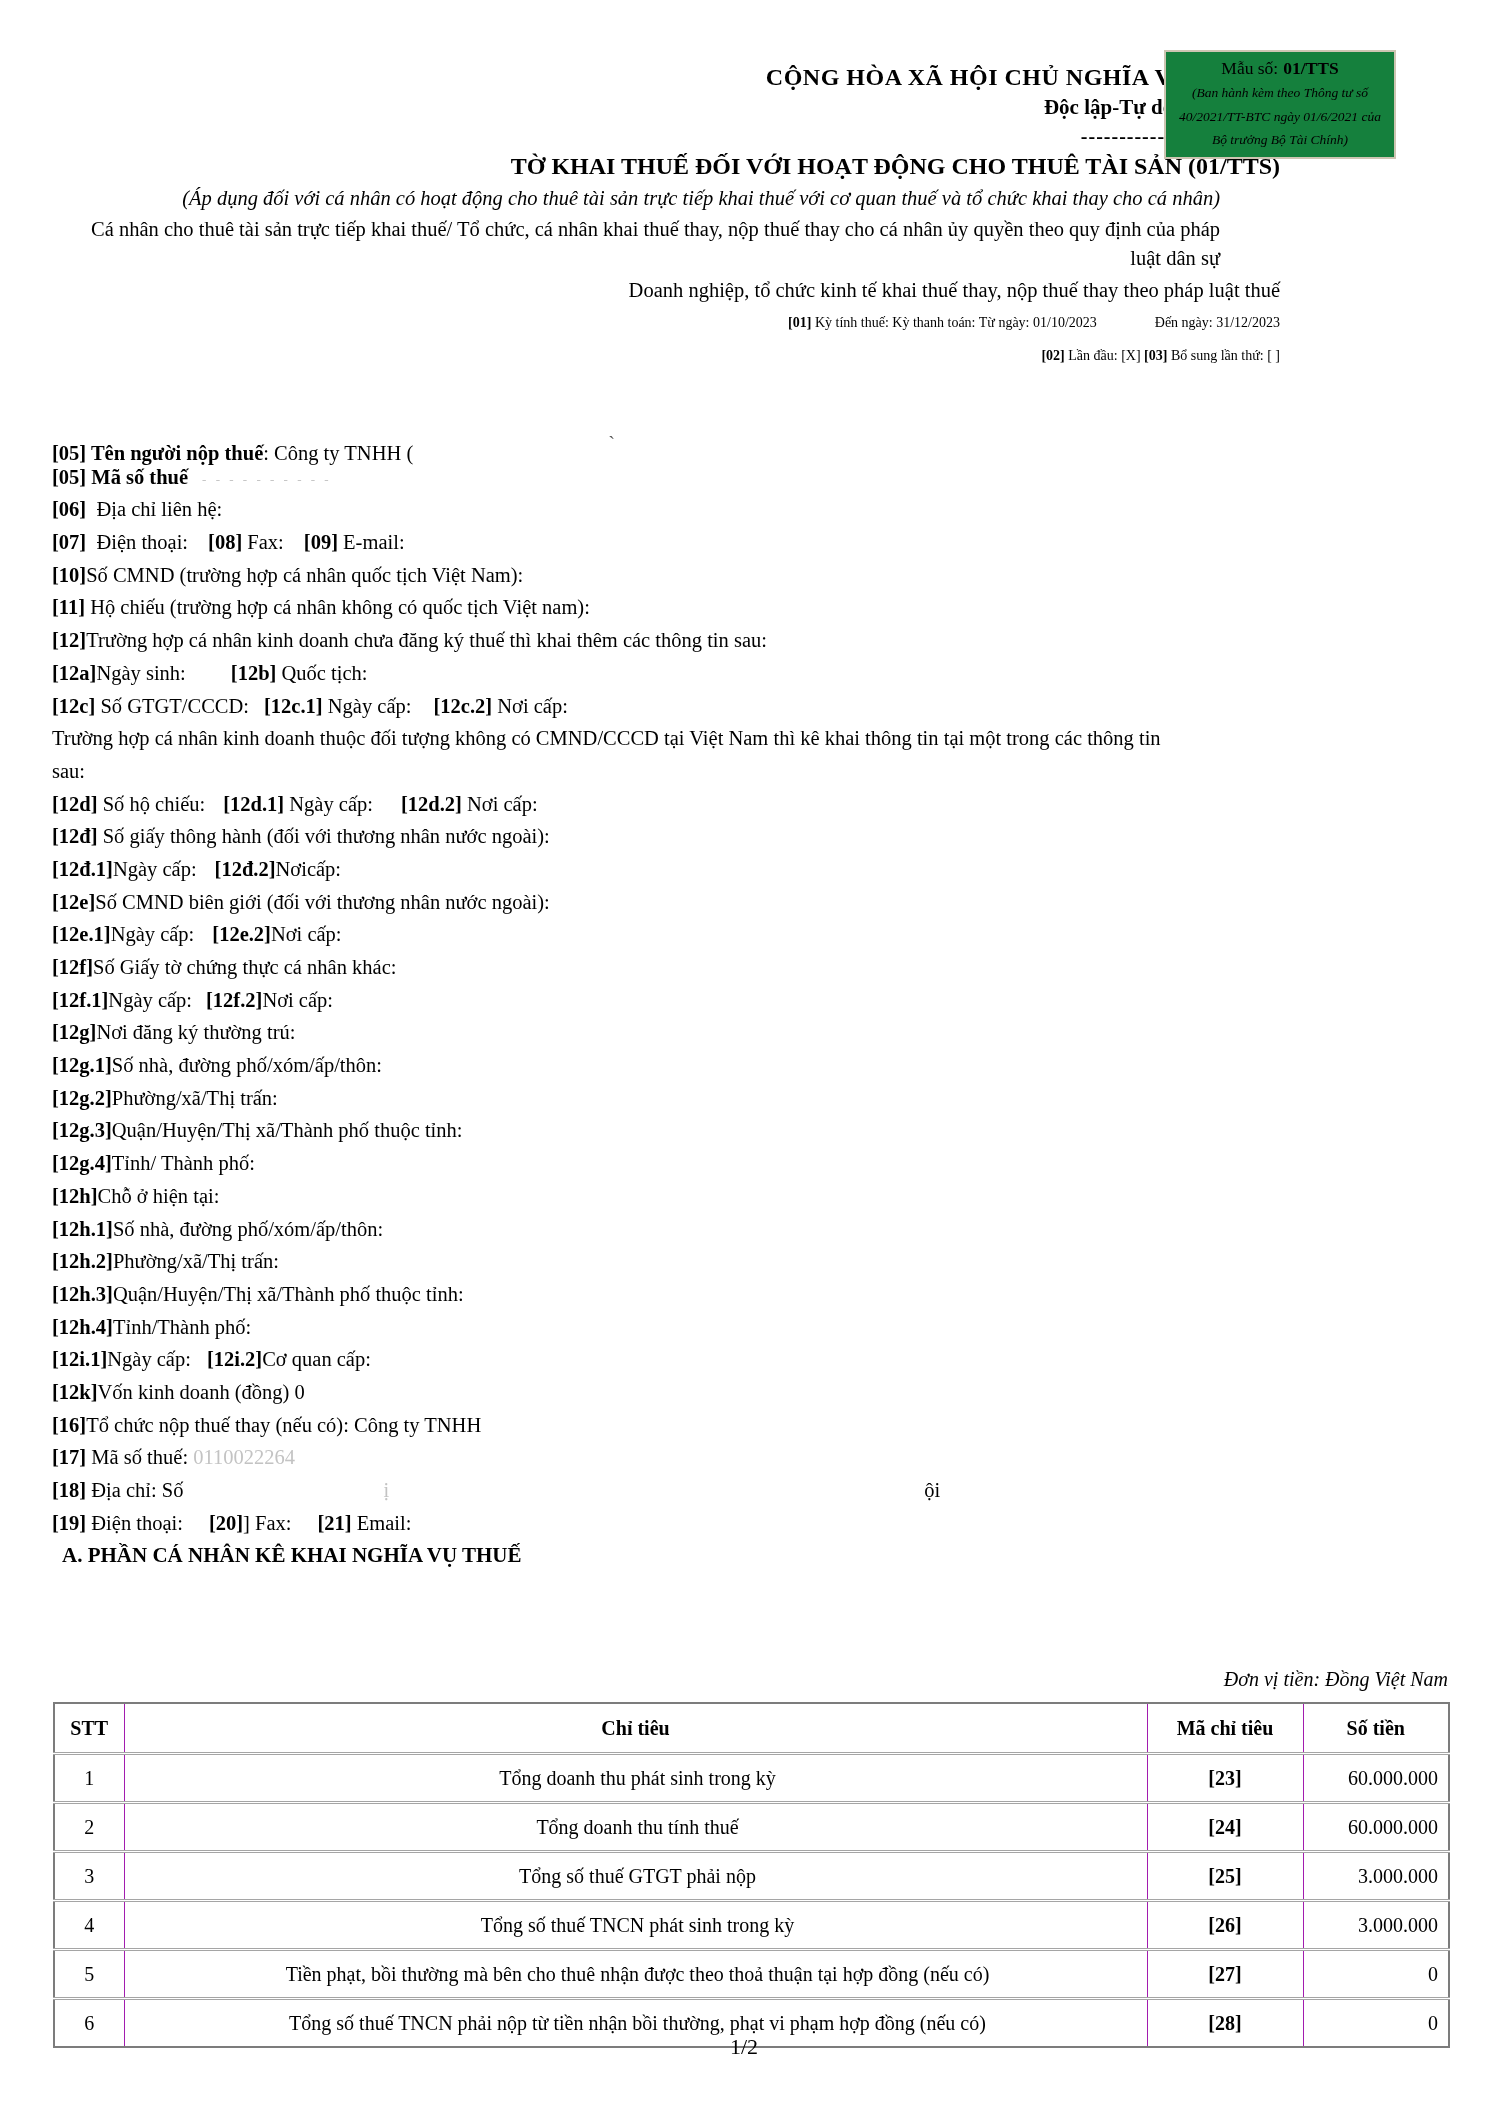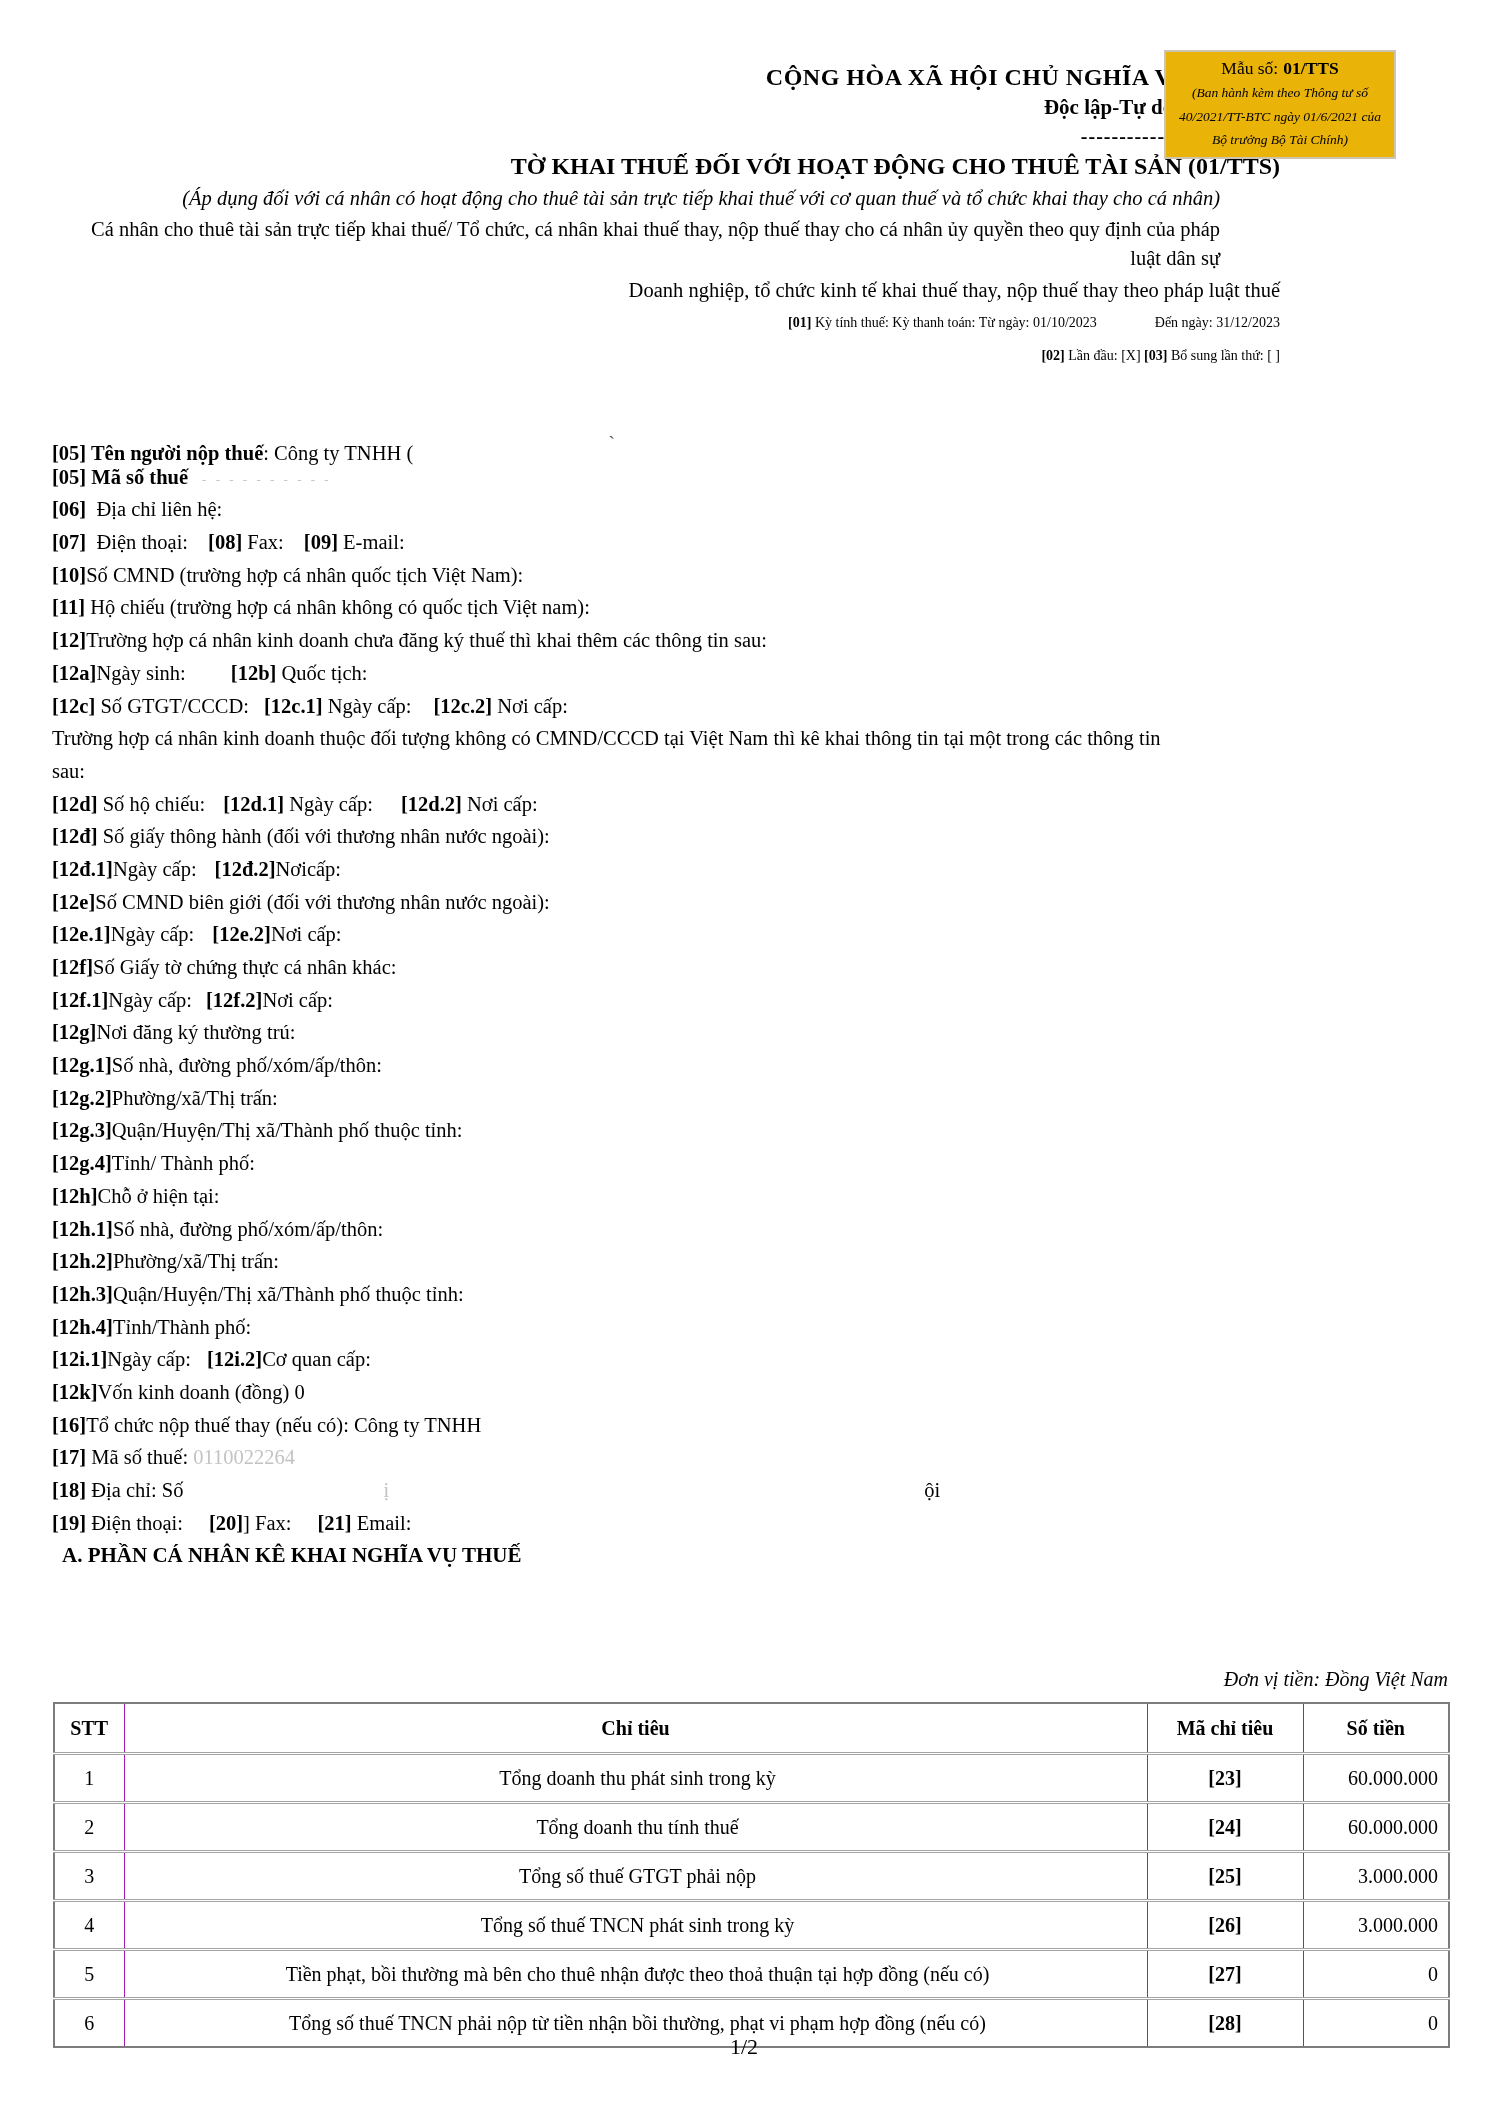--- a/index.html
+++ b/index.html
@@ -33,21 +33,21 @@
   .filer1{font-size:20.5px;line-height:29px;margin:3px auto 0;width:1160px;}
   .filer2{font-size:20.5px;line-height:31px;margin-top:2px;}
   .hline{font-size:14px;line-height:33px;white-space:pre;}
 
   
   .badge{
     position:absolute;
     left:1164px; top:50px;
     width:232px;
     border:2px solid #cdc5b2;
-    background:#eab308;
+    background:#15803d;
     text-align:center;
     padding:3px 5px 5px 5px;
     box-sizing:border-box;
   }
   .badge-title{font-size:17.5px;line-height:26px;}
   .badge-title .code{font-weight:bold;margin-left:5px;}
   .badge-note{font-size:13.5px;font-style:italic;line-height:23.5px;}
 
   
   .body-block{

